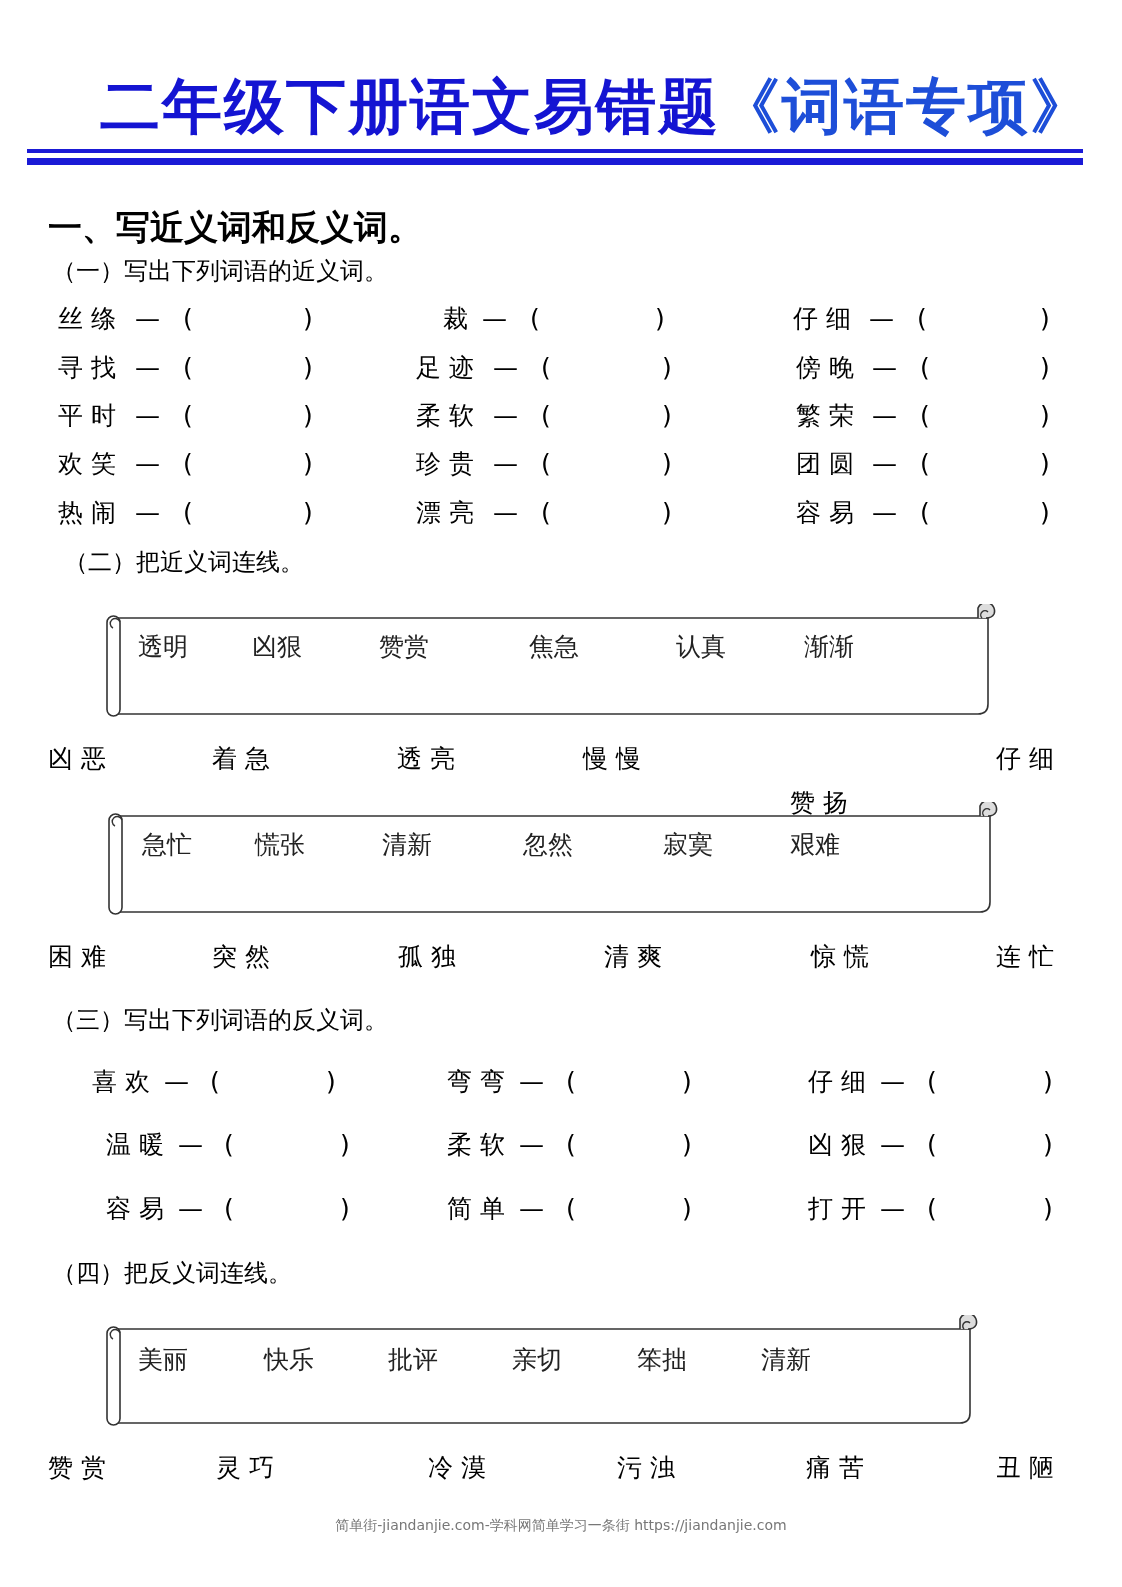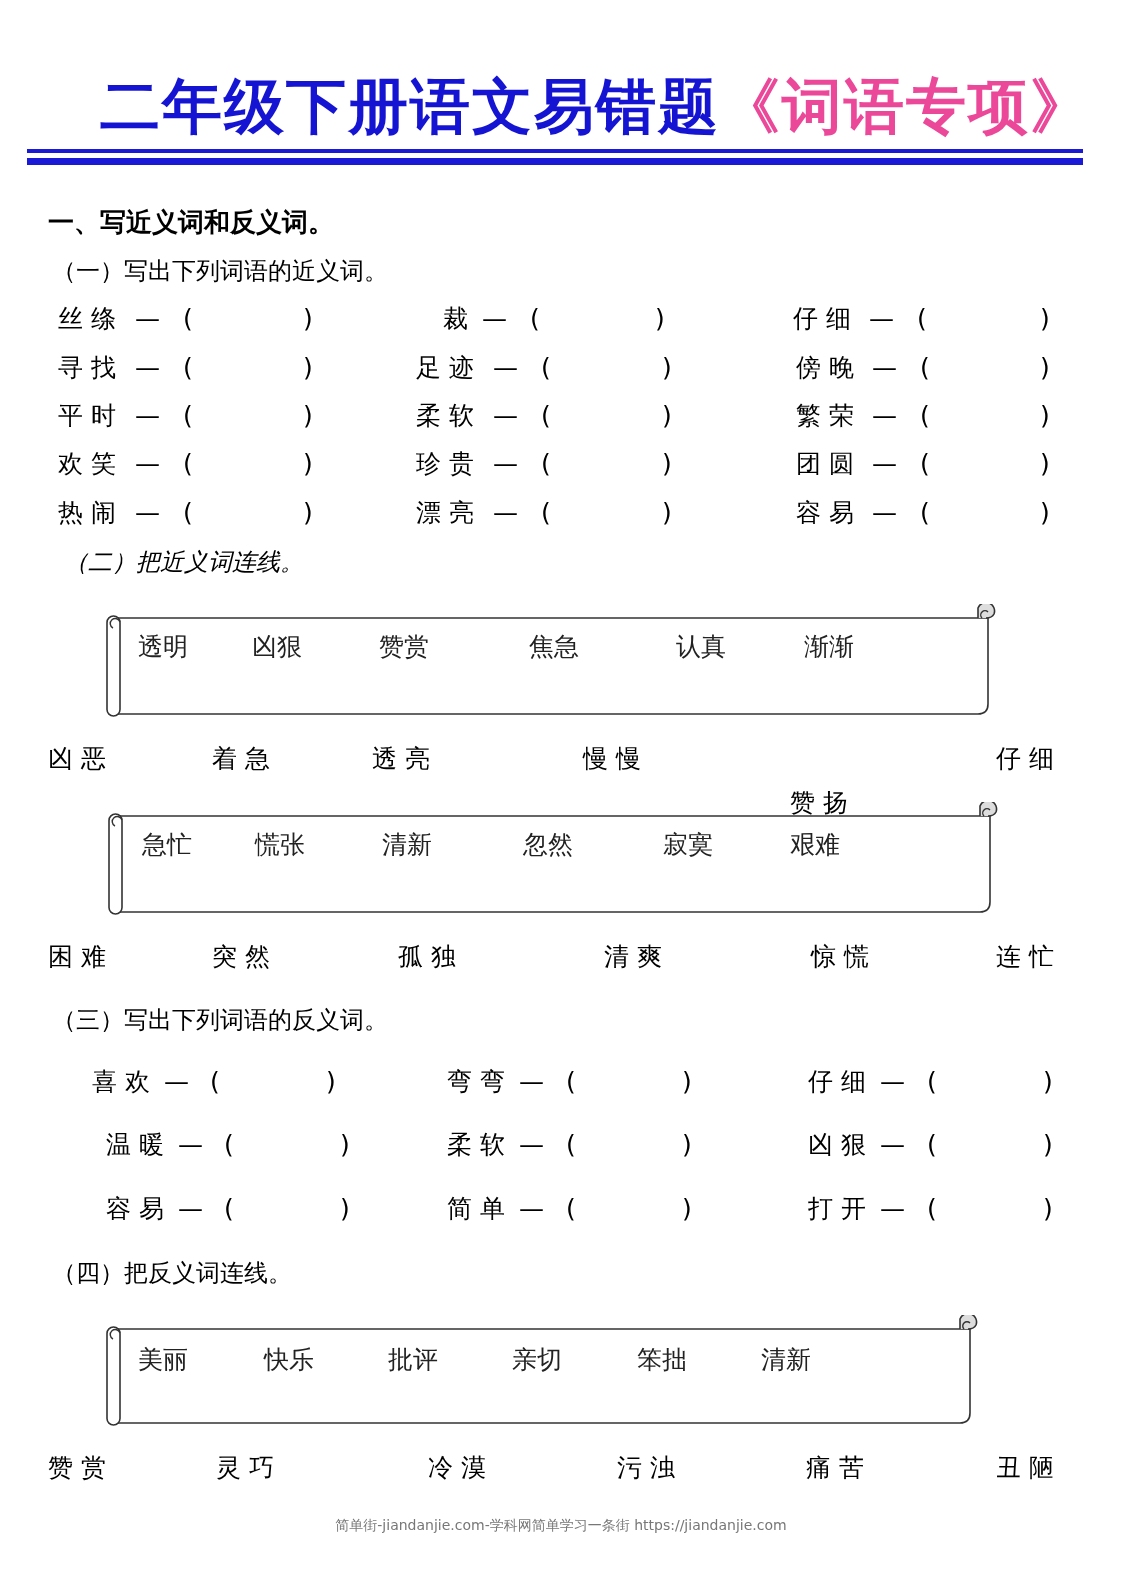--- a/index.html
+++ b/index.html
@@ -5,26 +5,26 @@
   html, body { margin:0; padding:0; background:#ffffff; }
   body { width:1122px; height:1587px; position:relative; overflow:hidden;
          font-family:"DejaVu Sans","Liberation Sans",sans-serif; color:#000; }
   .abs { position:absolute; }
 
   
   .title { left:100px; top:66px; height:80px; white-space:nowrap;
            font-family:"DejaVu Sans",sans-serif; font-weight:bold; font-size:60px; line-height:80px;
            letter-spacing:2px; }
   .title .blue { color:#1414d2; }
-  .title .red { color:#ec4899; }
+  .title .red { color:#1d4ed8; }
   .rule-thin { left:27px; top:149px; width:1056px; height:4px; background:#1a1ad6; }
   .rule-thick { left:27px; top:158px; width:1056px; height:7px; background:#1a1ad6; }
 
   
-  .h1 { left:48px; top:205px; font-size:26px; font-weight:bold; font-family:"DejaVu Serif",serif; white-space:nowrap; }
+  .h1 { left:48px; top:205px; font-size:34px; font-weight:bold; font-family:"DejaVu Serif",serif; white-space:nowrap; }
   .h2 { font-size:24px; font-family:"DejaVu Serif",serif; white-space:nowrap; }
 
   
   .cell { position:absolute; font-size:25px; white-space:nowrap; height:34px; line-height:34px; }
   .cell .word { display:inline-block; letter-spacing:8px;text-align:center; }
   .cell .dash { display:inline-block; }
   .cell .lp, .cell .rp { position:absolute; top:0; }
 
   
   .scroll { position:absolute; }
@@ -62,21 +62,21 @@
     <div class="cell" style="left: 416px; top: 399px; width: 232px;"><span class="word">柔软</span><span class="dash" style="position: absolute; left: 77px;">—</span><span class="lp" style="left: 125px;">(</span><span style="position: absolute; left: 101px; top: 0px; width: 107px; height: 34px;"></span><span class="rp" style="left: 246px;">)</span></div>
     <div class="cell" style="left: 796px; top: 399px; width: 267px;"><span class="word">繁荣</span><span class="dash" style="position: absolute; left: 76px;">—</span><span class="lp" style="left: 124px;">(</span><span style="position: absolute; left: 138px; top: 0px; width: 105px; height: 34px;"></span><span class="rp" style="left: 244px;">)</span></div>
     <div class="cell" style="left: 58px; top: 447px; width: 265px;"><span class="word">欢笑</span><span class="dash" style="position: absolute; left: 77px;">—</span><span class="lp" style="left: 125px;">(</span><span style="position: absolute; left: 139px; top: 0px; width: 102px; height: 34px;"></span><span class="rp" style="left: 245px;">)</span></div>
     <div class="cell" style="left: 416px; top: 447px; width: 232px;"><span class="word">珍贵</span><span class="dash" style="position: absolute; left: 77px;">—</span><span class="lp" style="left: 125px;">(</span><span style="position: absolute; left: 101px; top: 0px; width: 107px; height: 34px;"></span><span class="rp" style="left: 246px;">)</span></div>
     <div class="cell" style="left: 796px; top: 447px; width: 267px;"><span class="word">团圆</span><span class="dash" style="position: absolute; left: 76px;">—</span><span class="lp" style="left: 124px;">(</span><span style="position: absolute; left: 138px; top: 0px; width: 105px; height: 34px;"></span><span class="rp" style="left: 244px;">)</span></div>
     <div class="cell" style="left: 58px; top: 496px; width: 265px;"><span class="word">热闹</span><span class="dash" style="position: absolute; left: 77px;">—</span><span class="lp" style="left: 125px;">(</span><span style="position: absolute; left: 139px; top: 0px; width: 102px; height: 34px;"></span><span class="rp" style="left: 245px;">)</span></div>
     <div class="cell" style="left: 416px; top: 496px; width: 232px;"><span class="word">漂亮</span><span class="dash" style="position: absolute; left: 77px;">—</span><span class="lp" style="left: 125px;">(</span><span style="position: absolute; left: 101px; top: 0px; width: 107px; height: 34px;"></span><span class="rp" style="left: 246px;">)</span></div>
     <div class="cell" style="left: 796px; top: 496px; width: 267px;"><span class="word">容易</span><span class="dash" style="position: absolute; left: 76px;">—</span><span class="lp" style="left: 124px;">(</span><span style="position: absolute; left: 138px; top: 0px; width: 105px; height: 34px;"></span><span class="rp" style="left: 244px;">)</span></div>
   </div>
 
-<div class="abs h2" style="left:64px; top:546px;font-style:italic;">（二）把近义词连线。</div>
+<div class="abs h2" style="left:64px; top:546px;">（二）把近义词连线。</div>
 
 <div class="scroll" id="scroll1" style="left:104px; top:604px; width:896px; height:114px;">
     <svg width="896" height="114" viewBox="0 0 896 114">
       <path d="M12 14 H884 V100 Q884 110 874 110 H14" fill="#fff" stroke="#333" stroke-width="1.6"></path>
       <path d="M874 14 V4 A8 8 0 1 1 890 10 Q888 14 882 14" fill="#ddd" stroke="#333" stroke-width="1.6"></path>
       <path d="M878 14 A4 4 0 1 1 884 8" fill="none" stroke="#333" stroke-width="1.4"></path>
       <rect x="3" y="12" width="13" height="100" rx="6.5" fill="#fff" stroke="#333" stroke-width="1.6"></rect>
       <path d="M9 24 A5 5 0 1 1 16 18" fill="none" stroke="#333" stroke-width="1.4"></path>
     </svg>
     <div class="words" style="left:0; top:26px; width:896px; height:34px;">
@@ -84,21 +84,21 @@
       <span style="left: 148px;">凶狠</span>
       <span style="left: 275px;">赞赏</span>
       <span style="left: 416px; margin-left: 9px;">焦急</span>
       <span style="left: 572px;">认真</span>
       <span style="left: 700px;">渐渐</span>
     </div>
   </div>
 <div class="wordrow" id="row1" style="top:742px;">
     <span style="left: 48px;">凶恶</span>
     <span style="left: 212px;">着急</span>
-    <span style="left: 372px; text-align: right;">透亮</span>
+    <span style="left: 397px; text-align: right;">透亮</span>
     <span style="left: 583px;">慢慢</span>
     <span style="left: 790px; margin-top: 44px;">赞扬</span>
     <span style="left: 996px;">仔细</span>
   </div>
 
 <div class="scroll" id="scroll2" style="left:106px; top:802px; width:896px; height:114px;">
     <svg width="896" height="114" viewBox="0 0 896 114">
       <path d="M12 14 H884 V100 Q884 110 874 110 H14" fill="#fff" stroke="#333" stroke-width="1.6"></path>
       <path d="M874 14 V4 A8 8 0 1 1 890 10 Q888 14 882 14" fill="#ddd" stroke="#333" stroke-width="1.6"></path>
       <path d="M878 14 A4 4 0 1 1 884 8" fill="none" stroke="#333" stroke-width="1.4"></path>

